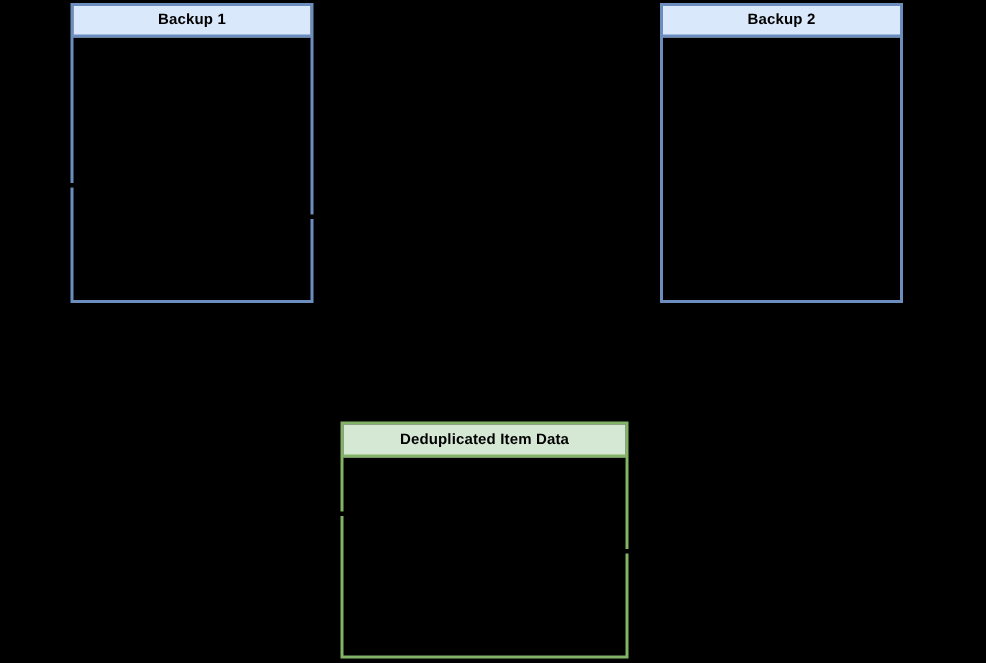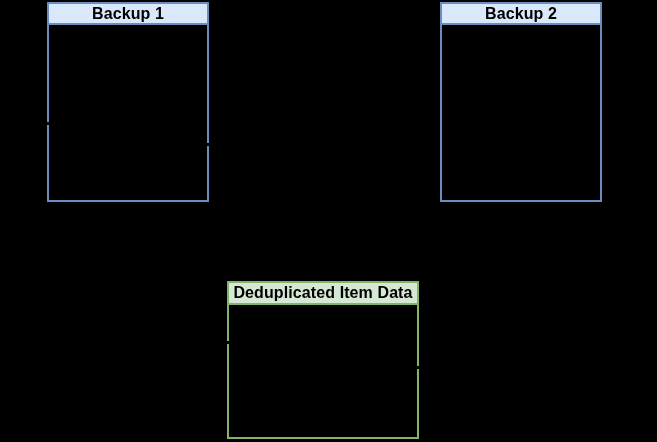--- a/index.html
+++ b/index.html
@@ -22,21 +22,21 @@
     background: transparent;
   }
   .entity-header {
     box-sizing: border-box;
     width: 100%;
     border-bottom: 2px solid;
     display: flex;
     align-items: center;
     justify-content: center;
     font-weight: bold;
-    font-size: 16px;
+    font-size: 10px;
     color: #000000;
     letter-spacing: 0.1px;
   }
   .entity-body {
     width: 100%;
     background: transparent;
   }
   
   .entity.blue { border-color: #6c8ebf; }
   .entity.blue .entity-header { background: #dae8fc; border-bottom-color: #6c8ebf; height: 21px; }

